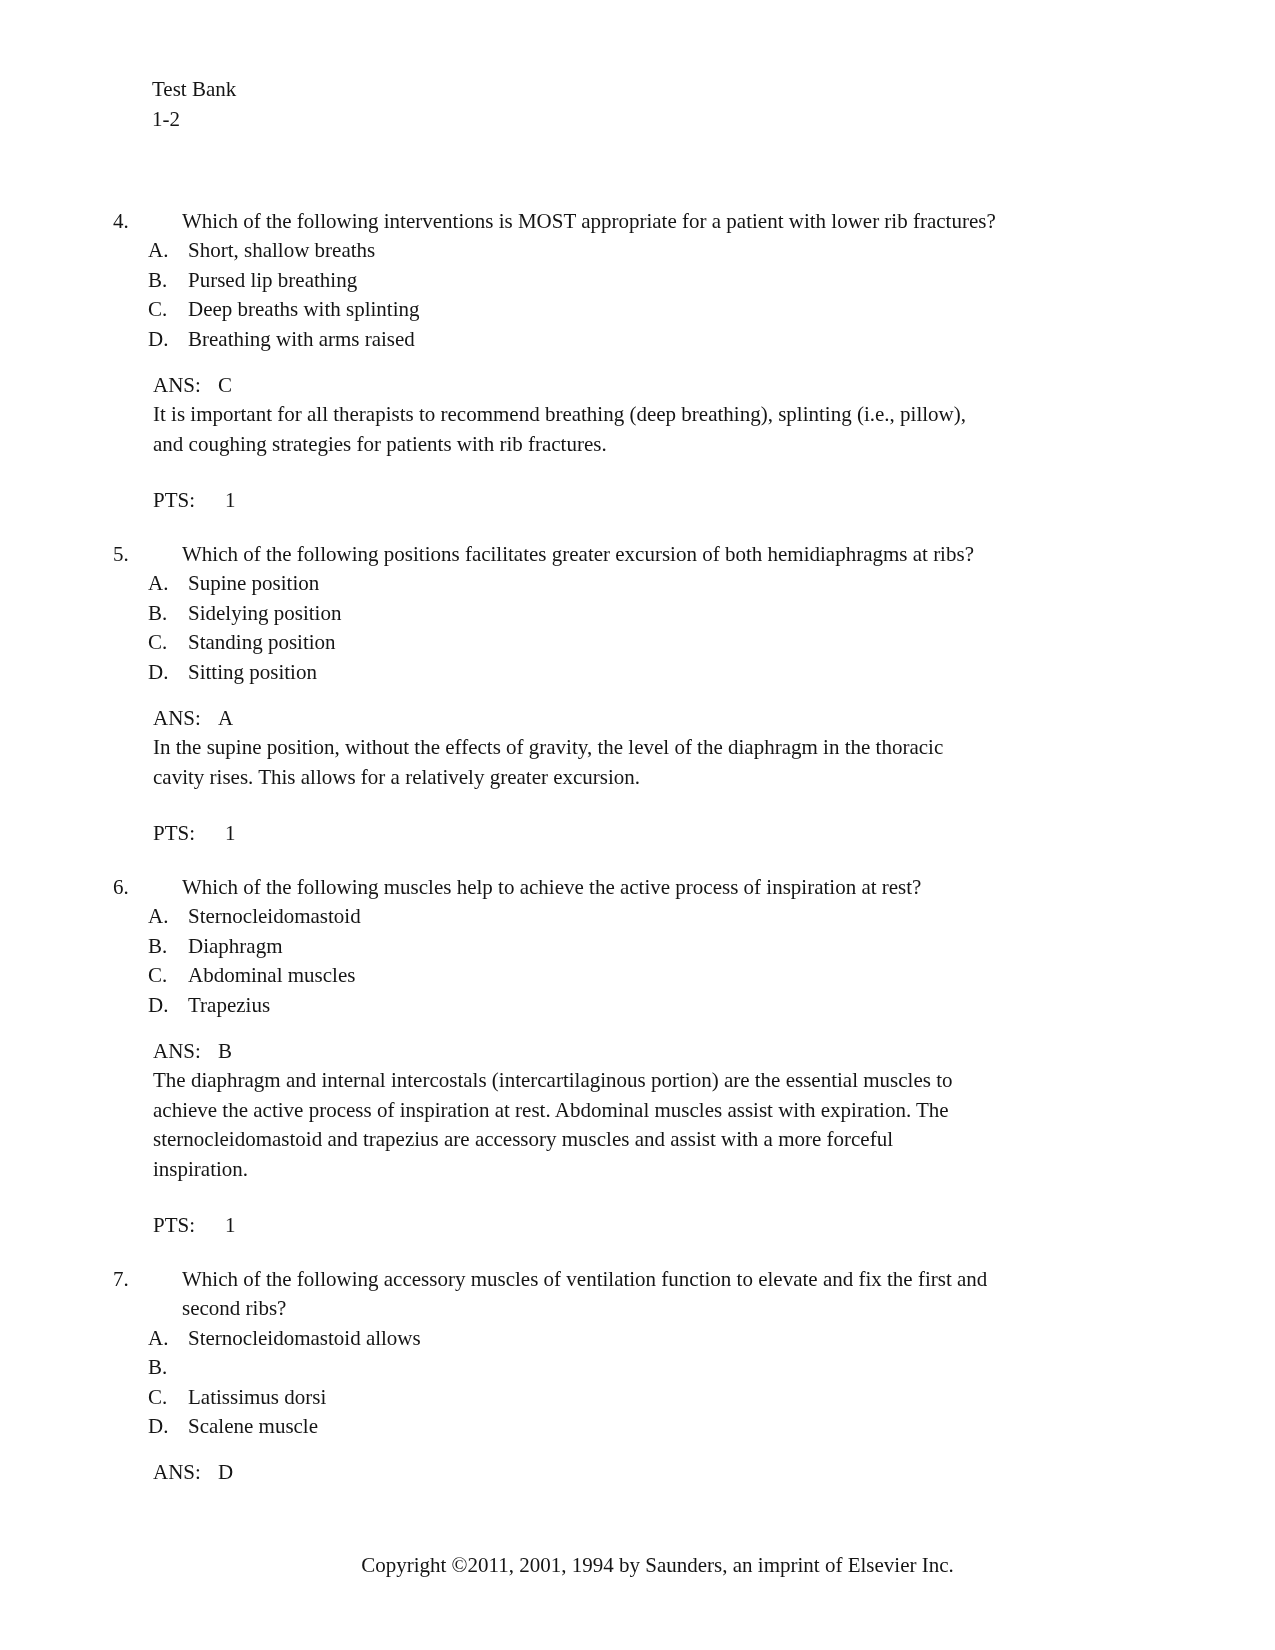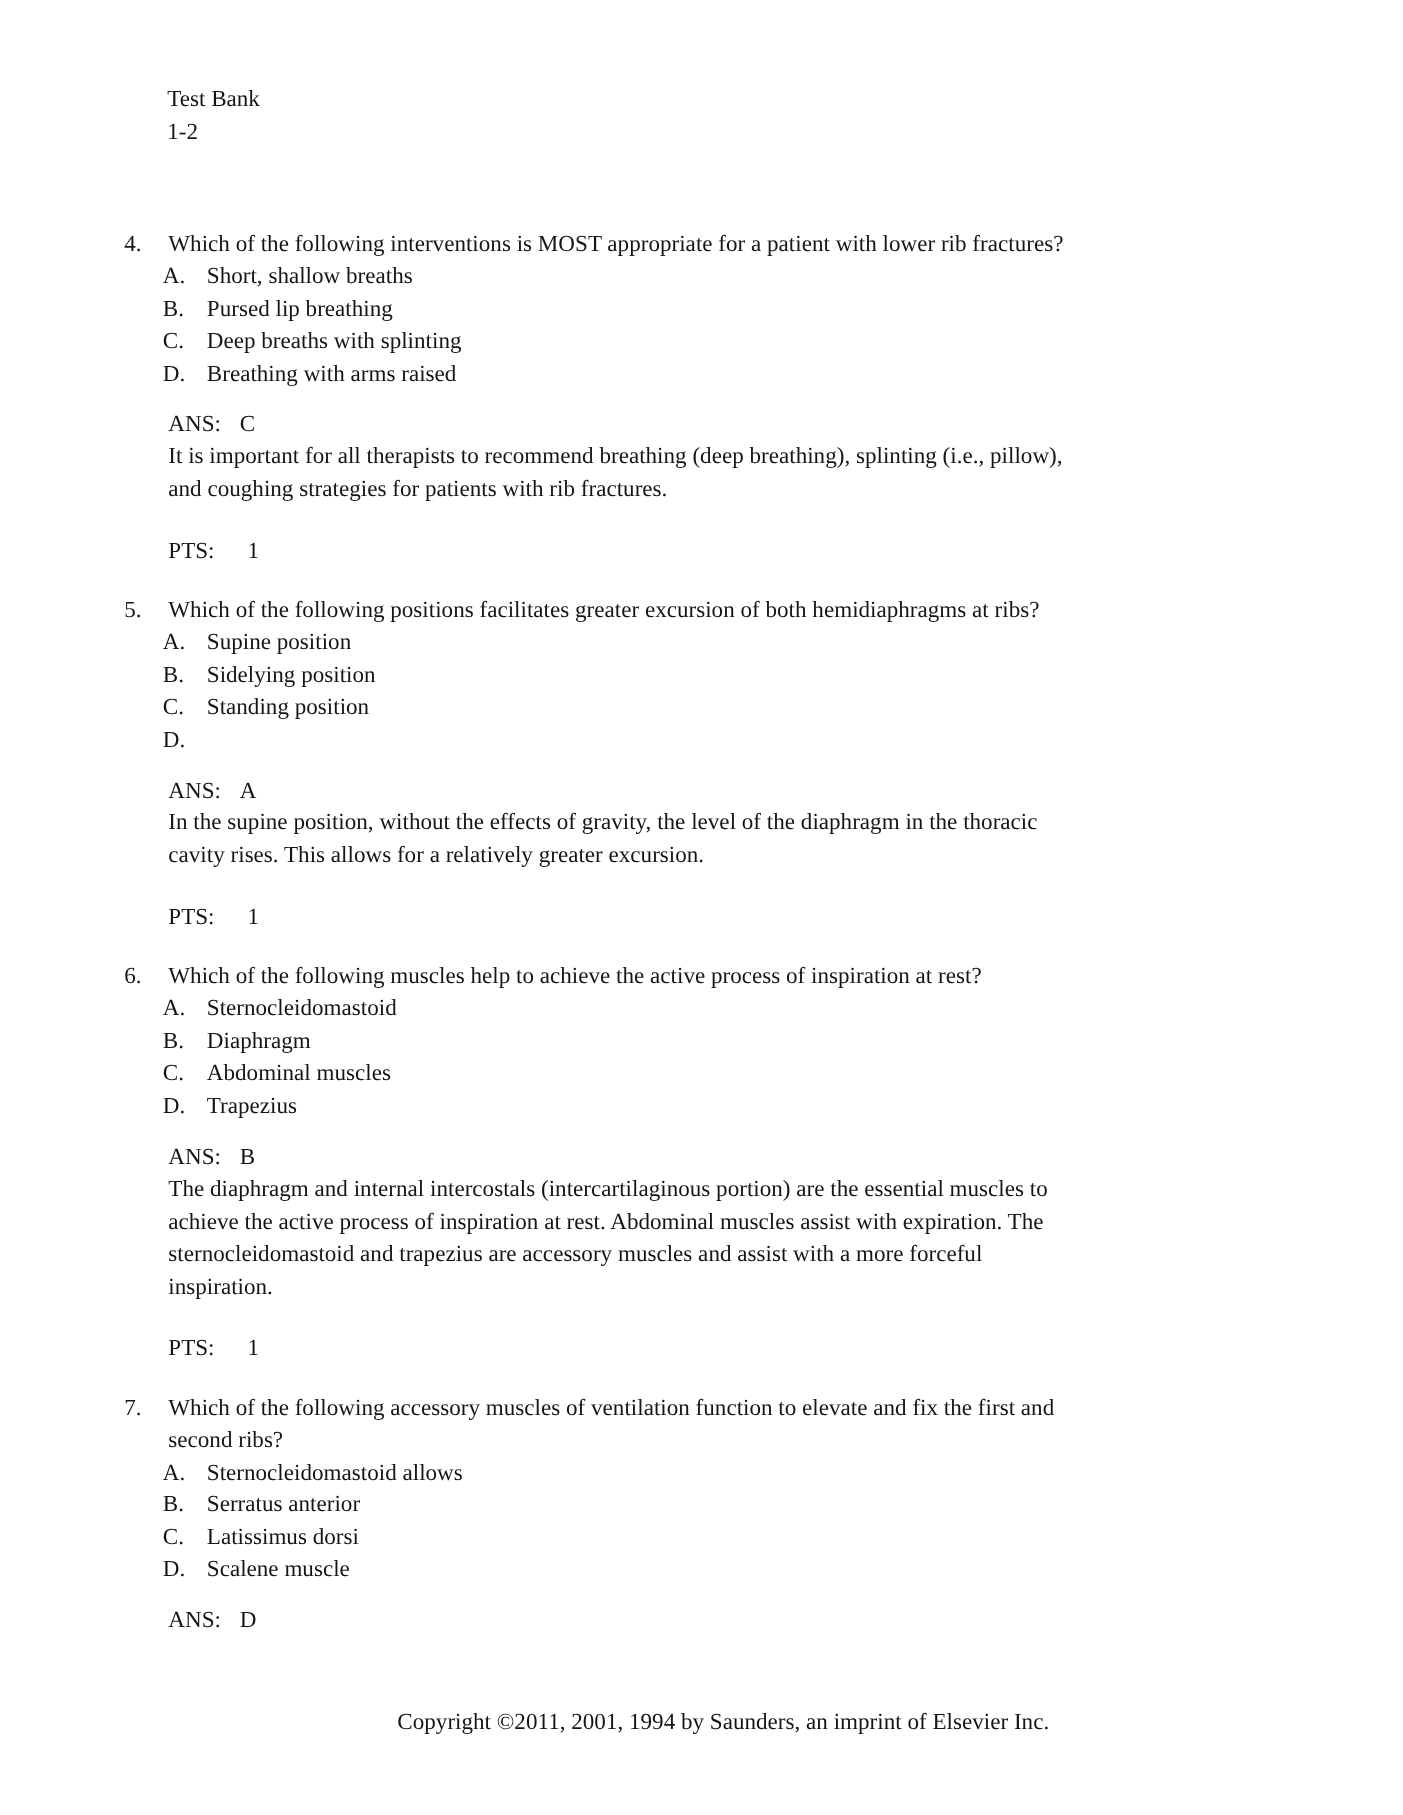--- a/index.html
+++ b/index.html
@@ -36,20 +36,21 @@
   .q-line {
     display: flex;
     padding-left: 113px;
   }
   .q-num {
     flex: 0 0 40px;
   }
   .q-text {
     width: 1020px;
     white-space: pre-line;
+    margin-left: 29px;
   }
   .opt-line {
     display: flex;
     padding-left: 148px;
   }
   .opt-letter {
     flex: 0 0 40px;
   }
   .opt-text {
     width: 980px;
@@ -138,20 +139,21 @@
       <div class="opt-line">
         <span class="opt-letter">B.</span>
         <span class="opt-text">Sidelying position</span>
       </div>
       <div class="opt-line">
         <span class="opt-letter">C.</span>
         <span class="opt-text">Standing position</span>
       </div>
       <div class="opt-line">
         <span class="opt-letter">D.</span>
+        <span class="opt-text">Sitting position</span>
       </div>
       <div class="ans-block">
         <div class="ans-line">
           <span class="ans-label">ANS:</span><span class="ans-value">A</span>
         </div>
         <div class="explanation">In the supine position, without the effects of gravity, the level of the diaphragm in the thoracic
 cavity rises. This allows for a relatively greater excursion.</div>
       </div>
       <div class="pts-line">
         <span class="pts-label">PTS:</span><span class="pts-value">1</span>
@@ -198,21 +200,20 @@
         <span class="q-num">7.</span>
         <span class="q-text">Which of the following accessory muscles of ventilation function to elevate and fix the first and
 second ribs?</span>
       </div>
       <div class="opt-line">
         <span class="opt-letter">A.</span>
         <span class="opt-text">Sternocleidomastoid allows</span>
       </div>
       <div class="opt-line">
         <span class="opt-letter">B.</span>
-        <span class="opt-text">Serratus anterior</span>
       </div>
       <div class="opt-line">
         <span class="opt-letter">C.</span>
         <span class="opt-text">Latissimus dorsi</span>
       </div>
       <div class="opt-line">
         <span class="opt-letter">D.</span>
         <span class="opt-text">Scalene muscle</span>
       </div>
       <div class="ans-block">

